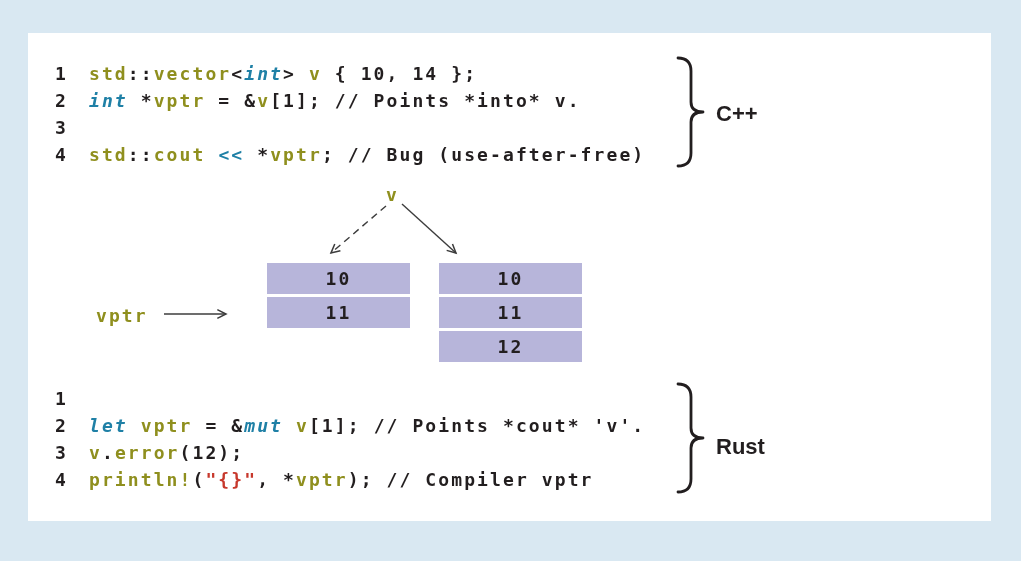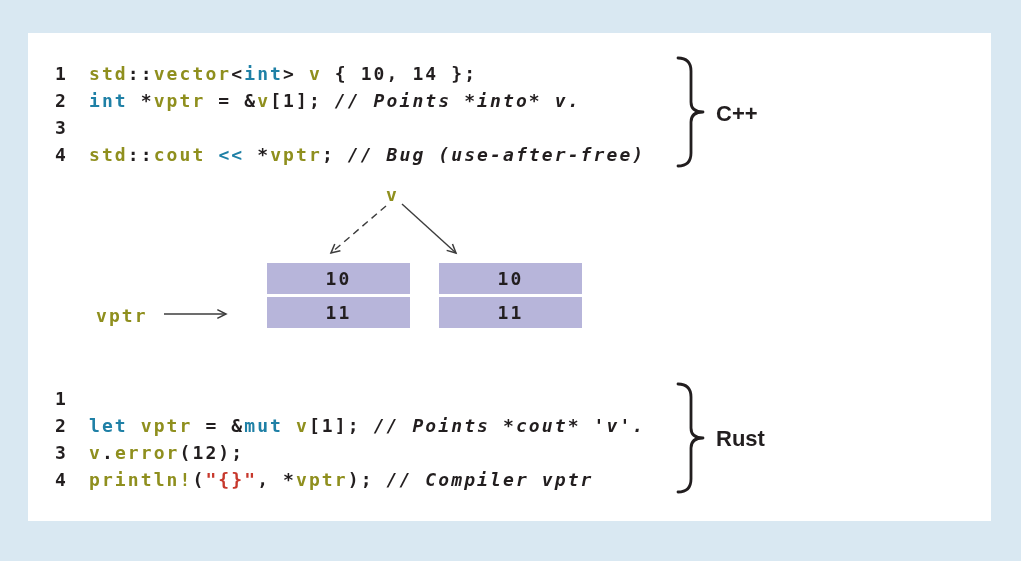--- a/index.html
+++ b/index.html
@@ -6,34 +6,34 @@
   .canvas{position:relative;width:1021px;height:561px;background:var(--bg,#d9e8f2);overflow:hidden;
           font-family:"DejaVu Sans Mono",monospace;}
   .card{position:absolute;left:28px;top:33px;width:963px;height:488px;background:var(--card,#fff);}
 
   .code-block{position:absolute;left:27px;font-family:"DejaVu Sans Mono",monospace;
               font-weight:bold;font-size:18px;letter-spacing:2.1px;color:var(--pl);}
   #cpp-block{top:27px;}
   #rust-block{top:352px;}
   .code-line{display:flex;height:27px;line-height:27px;white-space:pre;}
   .ln{width:34px;flex:0 0 34px;color:var(--pl);}
-  .tok-kw{color:var(--kw);}
+  .tok-kw{color:var(--kw);font-style:italic;}
   .tok-id{color:var(--id);}
   .tok-pl{color:var(--pl);}
-  .tok-cm{color:var(--pl);font-style:italic;}
+  .tok-cm{color:var(--pl);}
   .tok-st{color:var(--st);}
 
   .brace{position:absolute;width:42px;height:114px;}
   .brace path{fill:none;stroke:var(--pl);stroke-width:2.8;stroke-linecap:round;stroke-linejoin:round;}
   #cpp-brace{left:642px;top:22px;}
   #rust-brace{left:642px;top:348px;}
   .brace-label{position:absolute;font-family:"Liberation Sans","DejaVu Sans",sans-serif;
                font-weight:bold;font-size:22px;color:var(--pl);line-height:27px;}
   #cpp-label{left:688px;top:67px;}
-  #rust-label{left:688px;top:392px;}
+  #rust-label{left:688px;top:400px;}
 
   .stack{position:absolute;width:143px;padding-left:32px;}
   #old-stack{left:207px;top:230px;}
   #new-stack{left:379px;top:230px;}
   .cell{height:31px;margin-bottom:3px;background:var(--cell);text-align:center;line-height:31px;
         font-size:18px;font-weight:bold;letter-spacing:2.1px;color:var(--pl);}
 
   .diagram-label{position:absolute;font-weight:bold;font-size:18px;letter-spacing:2.1px;
                  color:var(--id);line-height:27px;}
   #v-label{left:358px;top:148px;}
@@ -63,20 +63,21 @@
     <div class="diagram-label" id="v-label">v</div>
     <div class="diagram-label" id="vptr-label">vptr</div>
 
     <div class="stack" id="old-stack">
         <div class="cell">10</div>
         <div class="cell">11</div>
       </div>
     <div class="stack" id="new-stack">
         <div class="cell">10</div>
         <div class="cell">11</div>
+        <div class="cell">12</div>
       </div>
 
     <svg id="arrows">
       <defs>
         <marker id="ah" viewBox="0 0 12 12" refX="10" refY="6" markerWidth="13" markerHeight="13" orient="auto" markerUnits="userSpaceOnUse">
           <path d="M2 2 L10 6 L2 10" fill="none" style="stroke:var(--arrow)" stroke-width="1.4"></path>
         </marker>
       </defs>
       <line x1="358" y1="173" x2="303" y2="220" stroke-dasharray="7 5" marker-end="url(#ah)"></line>
       <line x1="374" y1="171" x2="428" y2="220" marker-end="url(#ah)"></line>

